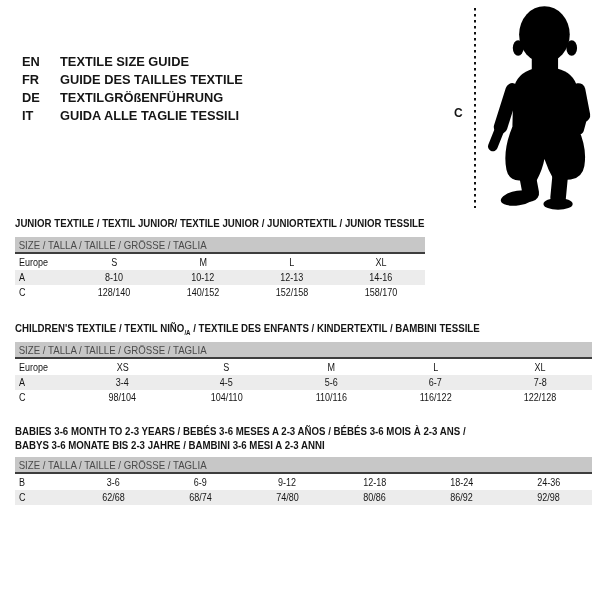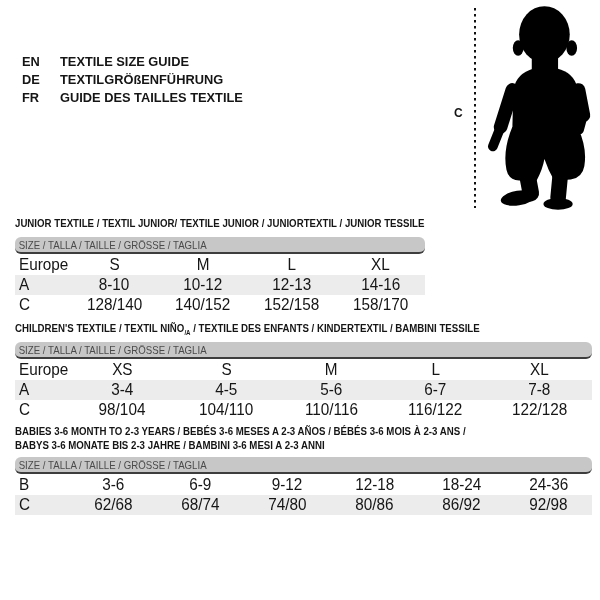--- a/index.html
+++ b/index.html
@@ -17,51 +17,55 @@
                 transform:scaleX(.95); transform-origin:0 50%; white-space:nowrap; }
   
   .measure-line { position:absolute; left:473px; top:8px; }
   .measure-label { position:absolute; left:454px; top:106px; font-weight:bold; font-size:12px; }
   .silhouette { position:absolute; left:486px; top:2px; }
   
   .sec-title { position:absolute; left:15px; font-weight:bold; font-size:11px;
                white-space:nowrap; transform:scaleX(.88); transform-origin:0 0; line-height:14px; }
   .sec-title sub { font-size:7px; }
   .size-bar { position:absolute; left:15px; height:17px; background:#c7c7c7;
-              border-bottom:2px solid #3d3d3d; display:flex; align-items:center;border-radius:6px; }
+              border-bottom:2px solid #3d3d3d; display:flex; align-items:center; }
   .size-bar span { font-size:10.5px; color:#4a4a4a; padding-left:4px; display:inline-block;
                    transform:scaleX(.92); transform-origin:0 50%; white-space:nowrap; }
   table.size-table { position:absolute; left:15px; border-collapse:collapse; table-layout:fixed; }
-  table.size-table td { height:15px; font-size:17px; text-align:center; vertical-align:middle; padding:0; }
+  table.size-table td { height:15px; font-size:10px; text-align:center; vertical-align:middle; padding:0; }
   table.size-table td.lbl { text-align:left; padding-left:4px; }
   table.size-table tr.alt { background:#ececec; }
   td .c { display:inline-block; transform:scaleX(.9); white-space:nowrap; }
   td.lbl .c { transform-origin:0 50%; }
   
   .footnotes { position:absolute; left:17px; top:541px; }
   .footnote { font-weight:bold; font-size:11px; height:16px; white-space:nowrap;
               transform:scaleX(.86); transform-origin:0 0; }
 </style>
 </head>
 <body>
 
 <div class="page">
 
   <div class="lang-list">
     <div class="lang-row">
       <span class="lang-code">EN</span>
       <span class="lang-label">TEXTILE SIZE GUIDE</span>
     </div>
     <div class="lang-row">
+      <span class="lang-code">FR</span>
+      <span class="lang-label">GUIDE DES TAILLES TEXTILE</span>
+    </div>
+    <div class="lang-row">
       <span class="lang-code">DE</span>
       <span class="lang-label">TEXTILGRÖßENFÜHRUNG</span>
     </div>
     <div class="lang-row">
-      <span class="lang-code">FR</span>
-      <span class="lang-label">GUIDE DES TAILLES TEXTILE</span>
+      <span class="lang-code">IT</span>
+      <span class="lang-label">GUIDA ALLE TAGLIE TESSILI</span>
     </div>
   </div>
 
   <div class="measure-label">C</div>
   <svg class="measure-line" width="4" height="200" aria-hidden="true">
     <line x1="2" y1="0" x2="2" y2="200" stroke="#111111" stroke-width="2" stroke-dasharray="2.5 3.5"></line>
   </svg>
   <svg class="silhouette" width="112" height="210" viewBox="0 0 115 215" aria-hidden="true">
     <g fill="#000000" stroke="none">
       <ellipse cx="60" cy="33" rx="26" ry="29"></ellipse>

